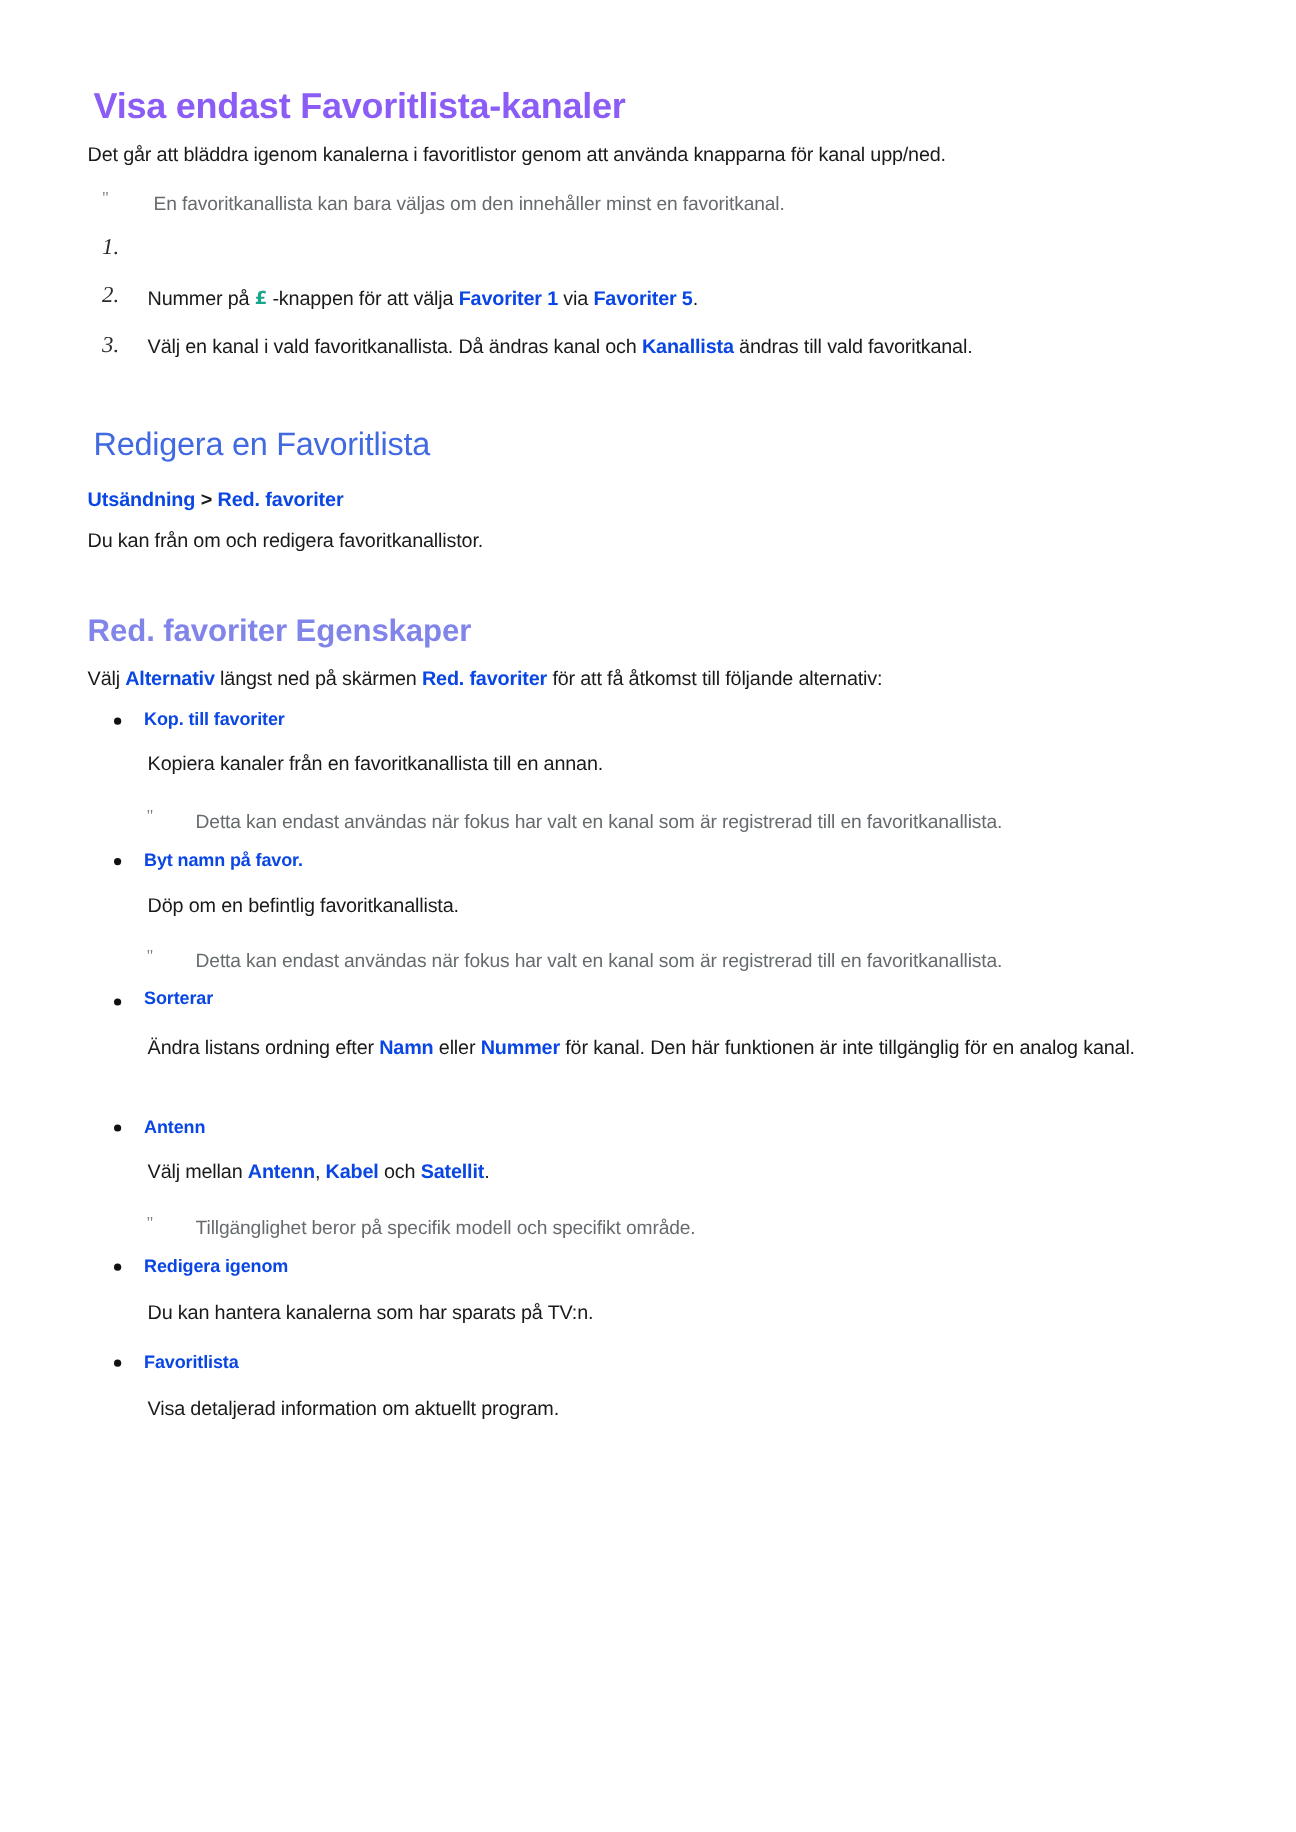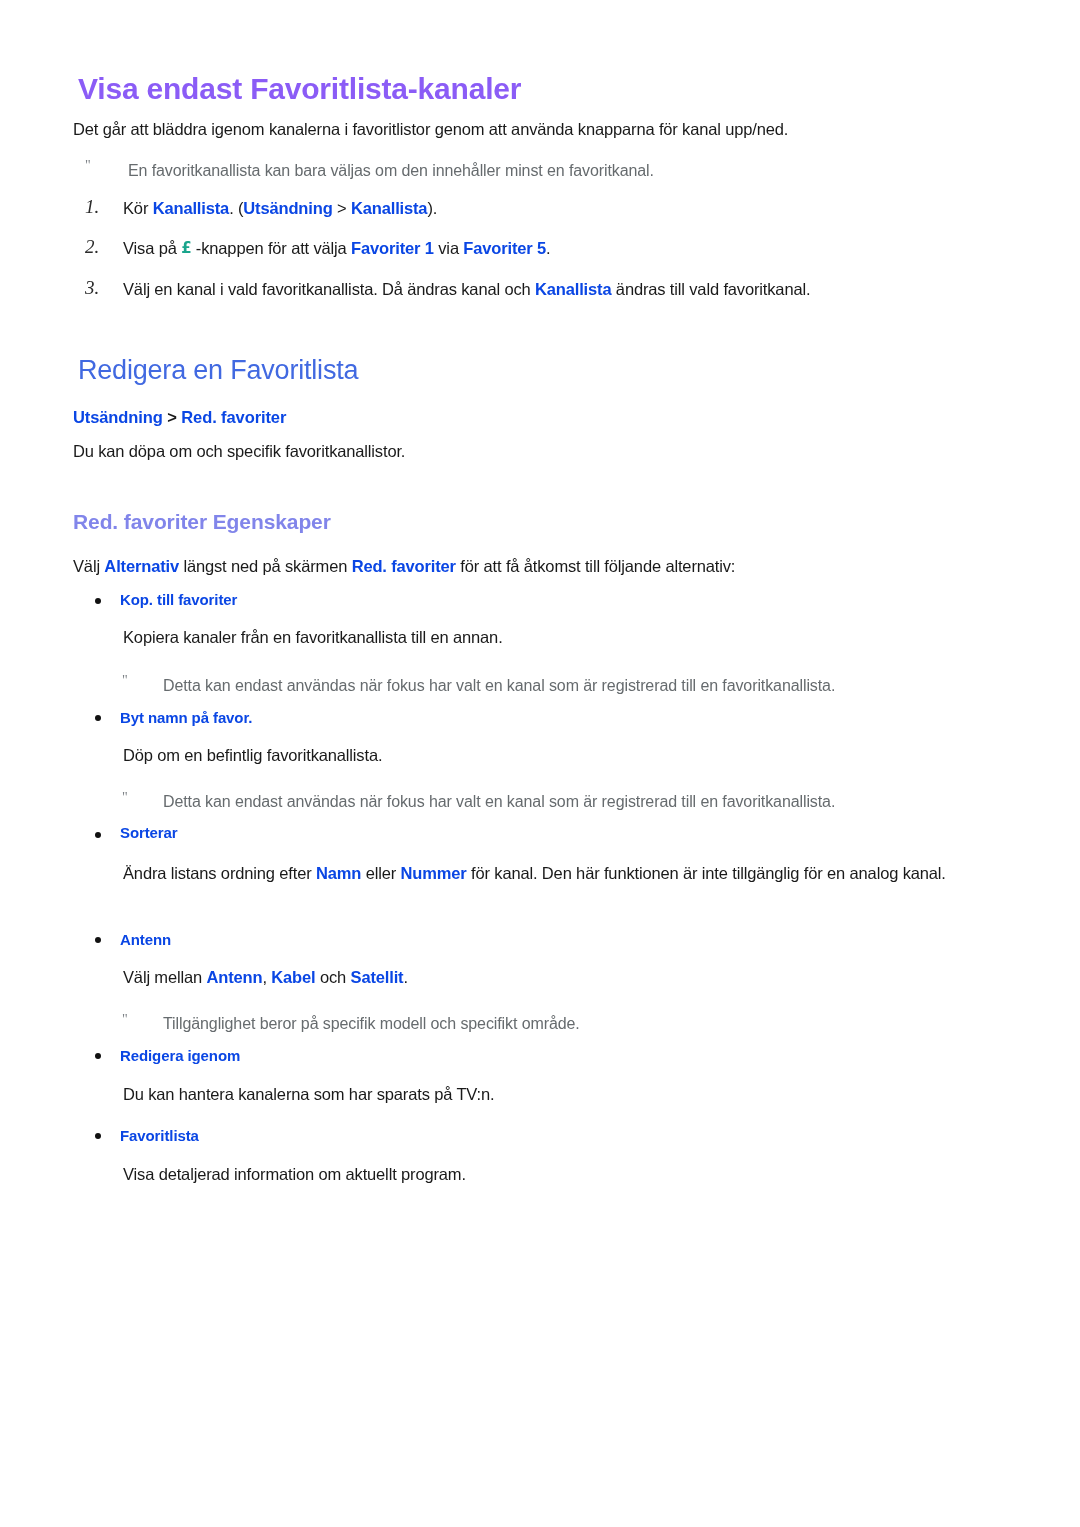--- a/index.html
+++ b/index.html
@@ -37,21 +37,21 @@
   .h2 {
     font-size: 27px;
     font-weight: normal;
     color: #4169e1;
     letter-spacing: -0.2px;
     margin: 0;
     position: absolute;
     left: 78px;
   }
   .h3 {
-    font-size: 21px;
+    font-size: 26px;
     font-weight: bold;
     color: #8185ea;
     letter-spacing: -0.1px;
     margin: 0;
     position: absolute;
     left: 73px;
   }
 
   
   .body-text {
@@ -133,35 +133,34 @@
 <div class="page">
 
   <h1 class="h1" style="top:72px;">Visa endast Favoritlista-kanaler</h1>
 
   <div class="body-text" style="top:118px; left:73px; width:940px;">Det går att bläddra igenom kanalerna i favoritlistor genom att använda knapparna för kanal upp/ned.</div>
 
   <span class="note-mark" style="top:158px; left:85px;">"</span>
   <div class="note" style="top:160px; left:128px; width:880px;">En favoritkanallista kan bara väljas om den innehåller minst en favoritkanal.</div>
 
   <span class="num" style="top:196px; left:85px;">1.</span>
-  <div class="body-text" style="top:197px; left:123px; width:900px;"><span>Kör </span><span class="blue">Kanallista</span><span>. (</span><span class="blue">Utsändning</span><span> &gt; </span><span class="blue">Kanallista</span><span>).</span></div>
 
   <span class="num" style="top:236px; left:85px;">2.</span>
-  <div class="body-text" style="top:237px; left:123px; width:900px;"><span>Visa på </span><span class="remote-key">£</span><span> -knappen för att välja </span><span class="blue">Favoriter 1</span><span> via </span><span class="blue">Favoriter 5</span><span>.</span></div>
+  <div class="body-text" style="top:237px; left:123px; width:900px;"><span>Nummer på </span><span class="remote-key">£</span><span> -knappen för att välja </span><span class="blue">Favoriter 1</span><span> via </span><span class="blue">Favoriter 5</span><span>.</span></div>
 
   <span class="num" style="top:277px; left:85px;">3.</span>
   <div class="body-text" style="top:278px; left:123px; width:900px;"><span>Välj en kanal i vald favoritkanallista. Då ändras kanal och </span><span class="blue">Kanallista</span><span> ändras till vald favoritkanal.</span></div>
 
   <h2 class="h2" style="top:355px;">Redigera en Favoritlista</h2>
 
   <div class="breadcrumb" style="top:408px;">
     <span>Utsändning</span><span class="sep"> &gt; </span><span>Red. favoriter</span>
   </div>
 
-  <div class="body-text" style="top:440px; left:73px; width:900px;">Du kan döpa om och specifik favoritkanallistor.</div>
+  <div class="body-text" style="top:440px; left:73px; width:900px;">Du kan från om och redigera favoritkanallistor.</div>
 
   <h3 class="h3" style="top:510px;">Red. favoriter Egenskaper</h3>
 
   <div class="body-text" style="top:555px; left:73px; width:940px;"><span>Välj </span><span class="blue">Alternativ</span><span> längst ned på skärmen </span><span class="blue">Red. favoriter</span><span> för att få åtkomst till följande alternativ:</span></div>
 
   <span class="bullet-dot" style="top:598px; left:95px;"></span>
   <span class="bullet-label" style="top:591px; left:120px;">Kop. till favoriter</span>
   <div class="body-text" style="top:626px; left:123px; width:900px;"><span>Kopiera kanaler från en favoritkanallista till en annan.</span></div>
   <span class="note-mark" style="top:673px; left:122px;">"</span>
   <div class="note" style="top:675px; left:163px; width:880px;">Detta kan endast användas när fokus har valt en kanal som är registrerad till en favoritkanallista.</div>

